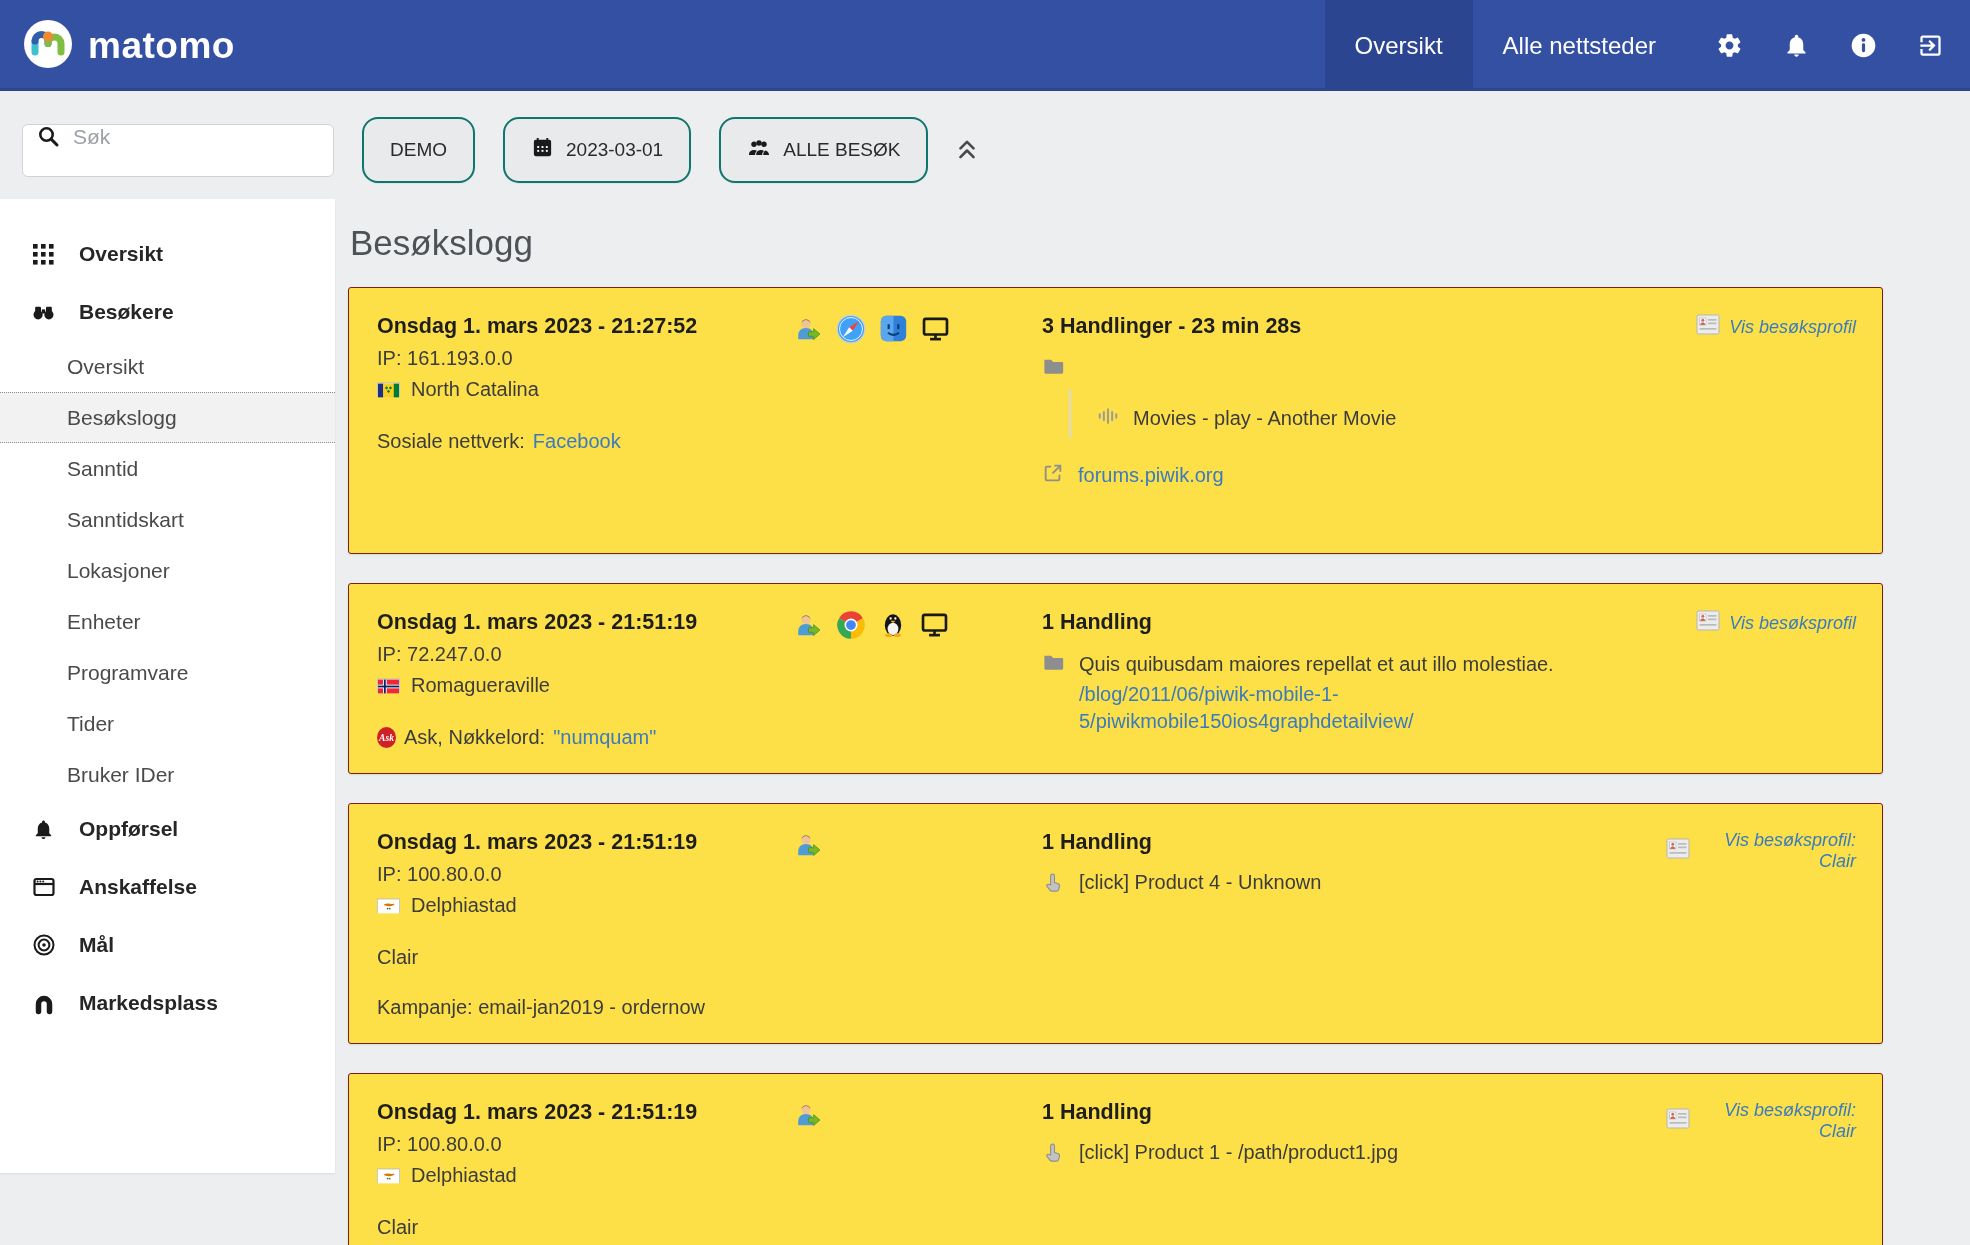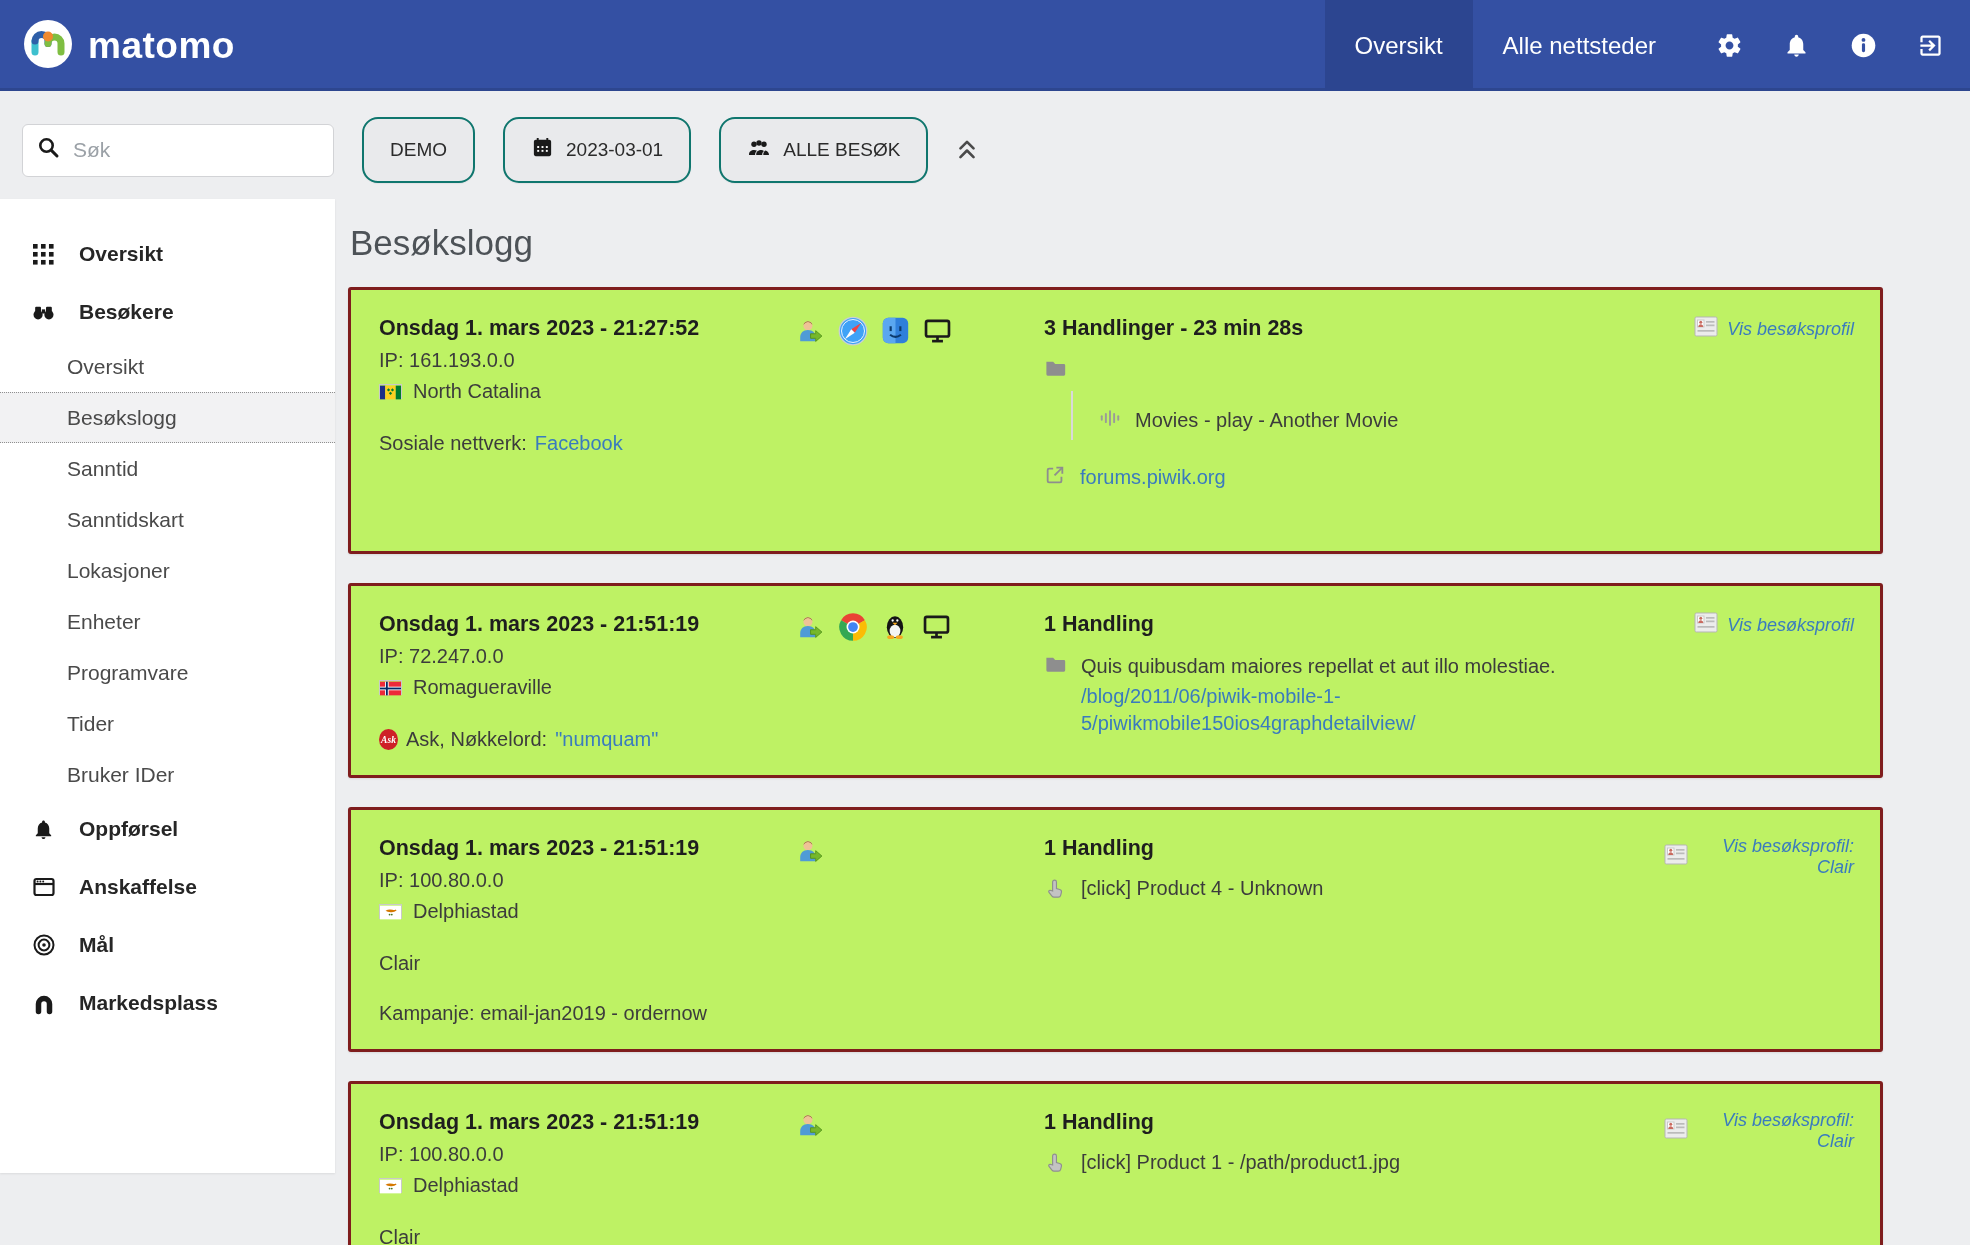--- a/index.html
+++ b/index.html
@@ -12,37 +12,37 @@
   .brand { display:flex; align-items:center; gap:16px; margin-left:24px; cursor:pointer; }
   .brand-name { color:#fff; font-size:37px; font-weight:700; letter-spacing:.5px; }
   .nav-right { margin-left:auto; display:flex; align-items:stretch; height:100%; }
   .nav-tab { display:flex; align-items:center; padding:0 30px; color:#fff; font-size:24px; cursor:pointer; }
   .nav-tab.active { background:#2c4590; }
   .nav-icons { display:flex; align-items:center; gap:40px; padding:0 26px 0 30px; }
   .nav-icon { width:27px; height:27px; cursor:pointer; }
 
   
   .toolbar { position:absolute; top:117px; left:22px; display:flex; gap:28px; align-items:center; }
-  .search-box { width:312px; height:53px; background:#fff; border:1px solid #d2d3d6; border-radius:6px; display:flex; align-items:center; padding:0 14px; gap:12px; }
+  .search-box { width:312px; height:53px; background:#fff; border:1px solid #d2d3d6; border-radius:6px; display:flex; align-items:flex-start; padding:0 14px; gap:12px; }
   .search-box input { border:none; outline:none; font-size:21px; color:#333; width:100%; background:transparent; font-family:inherit; }
   .search-box input::placeholder { color:#9ba1a7; }
   .tbtn { height:66px; background:#e9eaec; border:2px solid #0f766e; border-radius:16px; display:flex; align-items:center; justify-content:center; gap:12px; font-size:19px; color:#2b2b2b; padding:0 26px; box-shadow:0 1px 1px rgba(0,0,0,.05); cursor:pointer; white-space:nowrap; }
   .collapse-btn { margin-left:0px; cursor:pointer; display:flex; align-items:center; }
 
   
   .sidebar { position:absolute; top:199px; left:0; width:335px; height:974px; background:#fff; padding-top:26px; box-shadow:0 1px 2px rgba(0,0,0,.08); }
   .side-item { display:flex; align-items:center; height:58px; padding-left:30px; gap:22px; font-size:21px; font-weight:700; color:#262626; cursor:pointer; }
   .side-sub { height:51px; padding-left:67px; font-weight:400; color:#4a4a4a; font-size:21px; display:flex; align-items:center; cursor:pointer; }
   .side-sub.selected { background:#f2f2f3; border-top:1px dotted #8f8f8f; border-bottom:1px dotted #8f8f8f; }
   .sicon { width:27px; display:flex; justify-content:center; align-items:center; }
 
   
   .content { position:absolute; left:348px; top:199px; width:1535px; }
   .page-title { font-size:35px; color:#4d5257; font-weight:400; margin:24px 0 24px 2px; }
-  .card { background:#bef264; border:3px solid #7f1d1d; border-radius:3px; box-shadow:0 1px 2px rgba(0,0,0,.09); display:grid; grid-template-columns:415px 250px 1fr 190px; padding:26px 26px 24px 28px; margin-bottom:29px; font-size:20px; color:#3c3c3c; }
+  .card { background:#fde047; border:1px solid #7f1d1d; border-radius:3px; box-shadow:0 1px 2px rgba(0,0,0,.09); display:grid; grid-template-columns:415px 250px 1fr 190px; padding:26px 26px 24px 28px; margin-bottom:29px; font-size:20px; color:#3c3c3c; }
   .v-date { font-size:21.5px; font-weight:700; color:#1e1e1e; margin-bottom:8px; }
   .v-ip { margin-bottom:8px; }
   .v-loc { display:flex; align-items:center; gap:11px; margin-bottom:29px; }
   .v-ref { display:flex; align-items:center; gap:8px; }
   .v-user { margin-bottom:27px; }
   .flag { width:23px; height:15px; display:inline-flex; border:1px solid #c9c9c9; }
   .flag svg { display:block; }
   a.blue { color:#3a7bbe; }
   .icon-row { display:flex; gap:13px; align-items:flex-start; padding-top:0px; }
   .a-title { font-weight:700; font-size:21.5px; color:#1e1e1e; margin-bottom:16px; }

